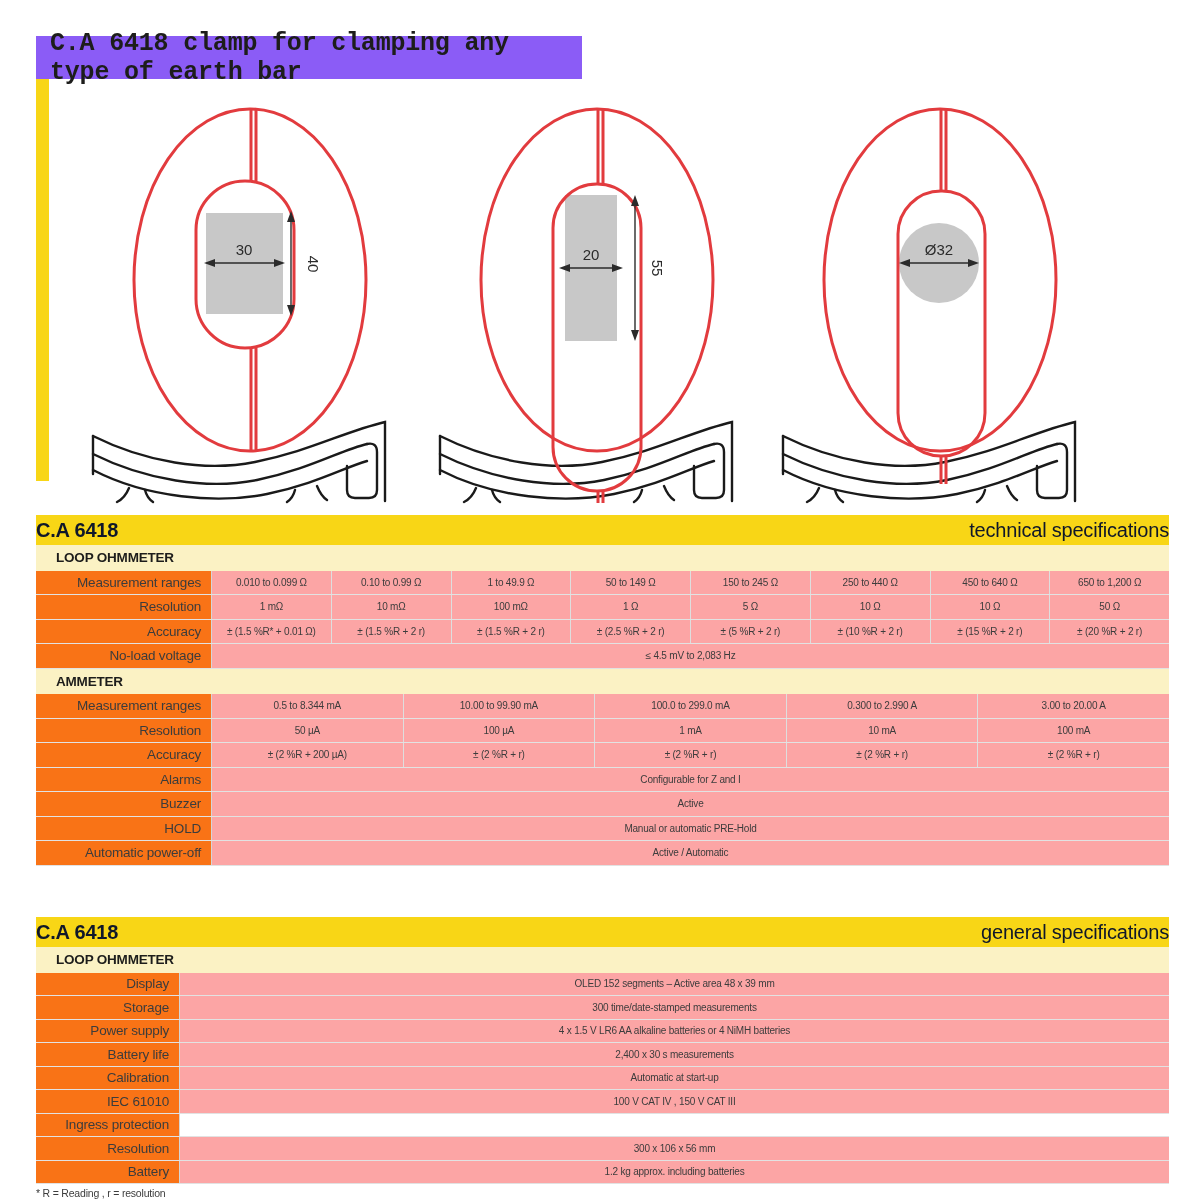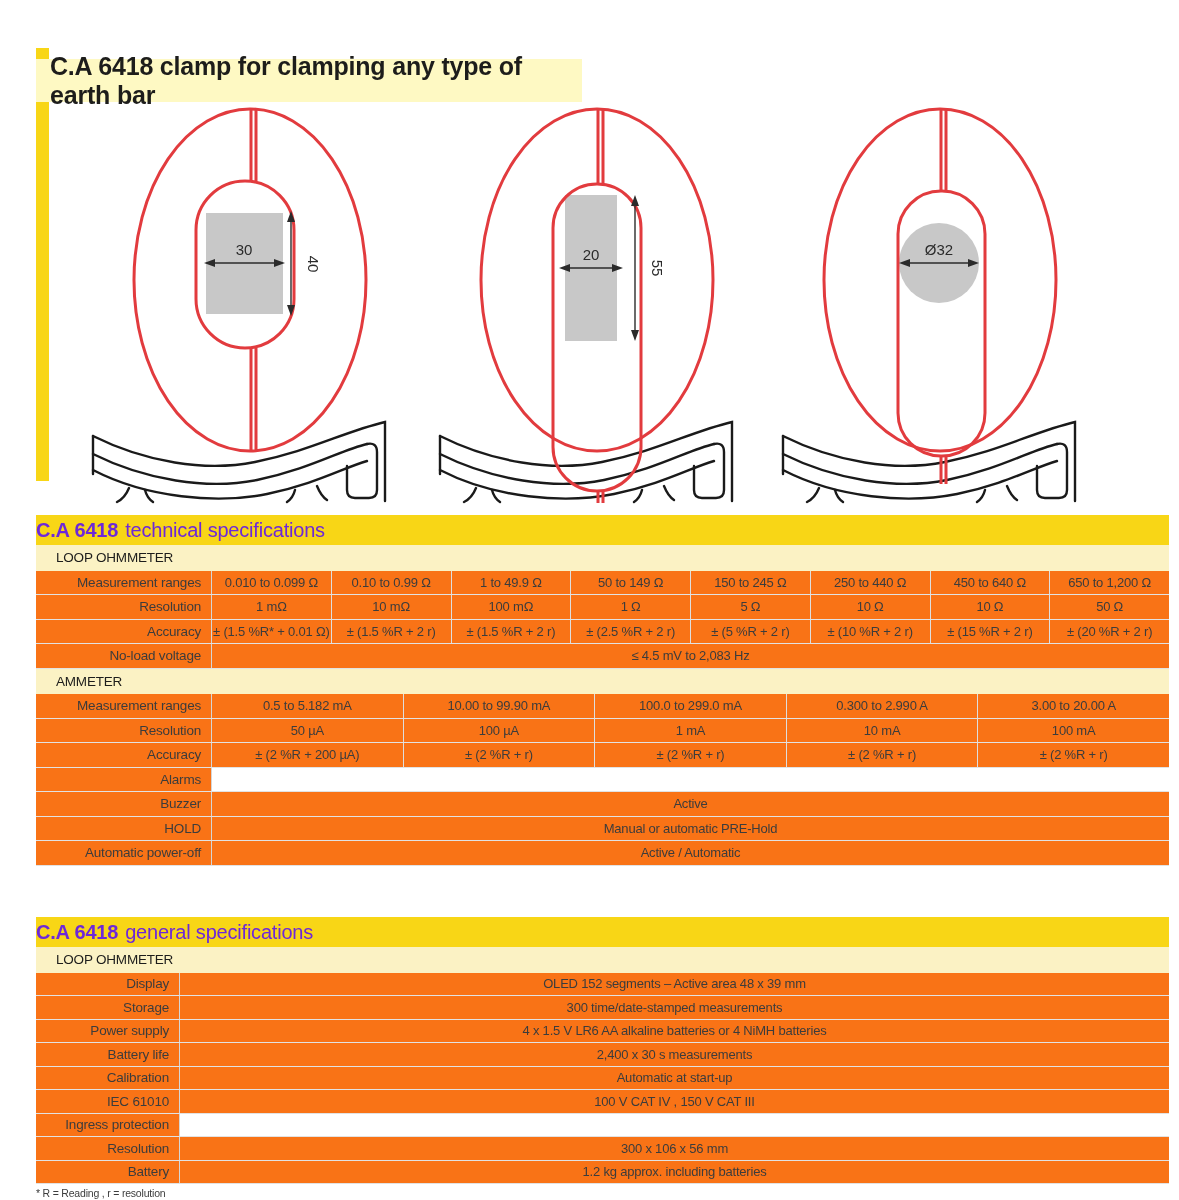--- a/index.html
+++ b/index.html
@@ -1,43 +1,43 @@
 <!DOCTYPE html>
 <html><head>
 <meta charset="utf-8">
 <style>
   * { margin:0; padding:0; box-sizing:border-box; }
   body { font-family:"Liberation Sans", sans-serif; background:#ffffff; }
   .page { position:relative; width:1179px; height:1200px; background:#fff; overflow:hidden; letter-spacing:-0.2px; }
 
   
   .side-bar { position:absolute; left:36px; top:48px; width:13px; height:433px; background:#F8D616; }
-  .header-box { position:absolute; left:36px; top:59px; width:546px; height:43px; background:#fef9c3; display:flex; align-items:center; }
+  .header-box { position:absolute; left:36px; top:36px; width:546px; height:43px; background:#8b5cf6; display:flex; align-items:center;font-family:Liberation Mono, monospace; }
   .header-box span { font-size:25px; font-weight:bold; color:#1d1d1b; padding-left:14px; }
 
   
   .clamp-svg { position:absolute; top:106px; width:330px; height:398px; }
   .c1 { left:85px; } .c2 { left:432px; } .c3 { left:775px; }
   .sketch { fill:none; stroke:#1a1a1a; stroke-width:2.4; stroke-linecap:round; }
   .ring { fill:none; stroke:#E23B3E; stroke-width:3; }
   .dim { stroke:#2b2b2b; stroke-width:1.4; }
   .dimtxt { font-size:15px; fill:#2b2b2b; letter-spacing:0; }
 
   
   .spec-table { position:absolute; left:36px; width:1133px; }
   .t1 { top:515px; } .t2 { top:917px; }
-  .table-title { height:30px; background:#F8D616; display:flex; align-items:center; justify-content:flex-start; font-size:20px; color:#6d28d9; }
+  .table-title { height:30px; background:#F8D616; display:flex; align-items:center; justify-content:space-between; font-size:20px; color:#0f172a; }
   .table-title .b { font-weight:bold; margin-right:7px; }
-  .section-band { background:#FBF2C4; font-weight:normal; font-size:13.5px; color:#1d1d1b; display:flex; align-items:center; padding-left:20px; height:25.5px; }
+  .section-band { background:#FBF2C4; font-weight:bold; font-size:13.5px; color:#1d1d1b; display:flex; align-items:center; padding-left:20px; height:25.5px; }
   .spec-row { display:flex; border-bottom:1px solid #e2e2e2; }
   .t1 .spec-row { height:24.5px; } .t2 .spec-row { height:23.5px; }
   .row-label { width:176px; background:#f97316; color:#3c3c3c; font-size:13.5px; display:flex; align-items:center; justify-content:flex-end; padding-right:10px; border-right:1px solid #d5d5d5; }
   .t2 .row-label { width:144px; }
   .row-cells { flex:1; display:flex; }
-  .cell { flex:1; display:flex; align-items:center; justify-content:center; font-size:13px; color:#3c3c3c; border-left:1px solid #dedede; background:#f97316; text-align:center; white-space:nowrap; }
+  .cell { flex:1; display:flex; align-items:center; justify-content:center; font-size:10px; color:#3c3c3c; border-left:1px solid #dedede; background:#fca5a5; text-align:center; white-space:nowrap; }
   .cell:first-child { border-left:none; }
 
   .footnote { position:absolute; left:36px; top:1187px; font-size:10.5px; color:#3c3c3c; }
 </style>
 </head>
 <body>
 
 <div class="page">
 
   <div class="side-bar"></div>
@@ -168,21 +168,21 @@
         <div class="spec-row">
           <div class="row-label">No-load voltage</div>
           <div class="row-cells">
             <div class="cell">≤ 4.5 mV to 2,083 Hz</div>
           </div>
         </div>
         <div class="section-band">AMMETER</div>
         <div class="spec-row">
           <div class="row-label">Measurement ranges</div>
           <div class="row-cells">
-            <div class="cell">0.5 to 5.182 mA</div>
+            <div class="cell">0.5 to 8.344 mA</div>
             <div class="cell">10.00 to 99.90 mA</div>
             <div class="cell">100.0 to 299.0 mA</div>
             <div class="cell">0.300 to 2.990 A</div>
             <div class="cell">3.00 to 20.00 A</div>
           </div>
         </div>
         <div class="spec-row">
           <div class="row-label">Resolution</div>
           <div class="row-cells">
             <div class="cell">50 µA</div>
@@ -197,20 +197,23 @@
           <div class="row-cells">
             <div class="cell">± (2 %R + 200 µA)</div>
             <div class="cell">± (2 %R + r)</div>
             <div class="cell">± (2 %R + r)</div>
             <div class="cell">± (2 %R + r)</div>
             <div class="cell">± (2 %R + r)</div>
           </div>
         </div>
         <div class="spec-row">
           <div class="row-label">Alarms</div>
+          <div class="row-cells">
+            <div class="cell">Configurable for Z and I</div>
+          </div>
         </div>
         <div class="spec-row">
           <div class="row-label">Buzzer</div>
           <div class="row-cells">
             <div class="cell">Active</div>
           </div>
         </div>
         <div class="spec-row">
           <div class="row-label">HOLD</div>
           <div class="row-cells">

